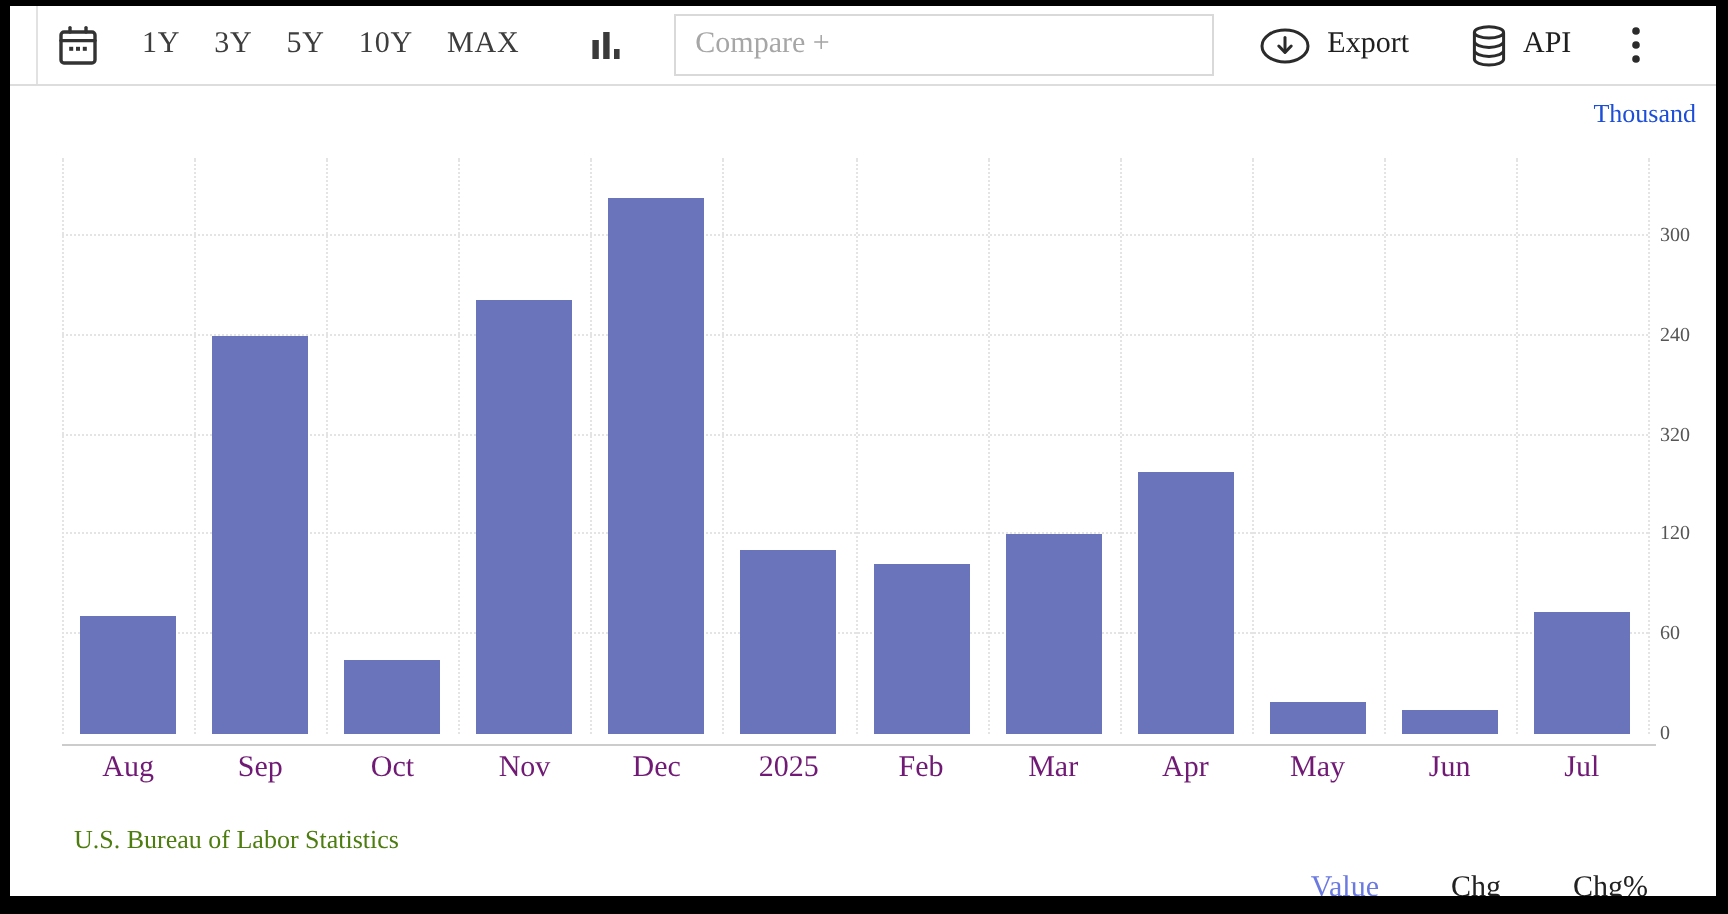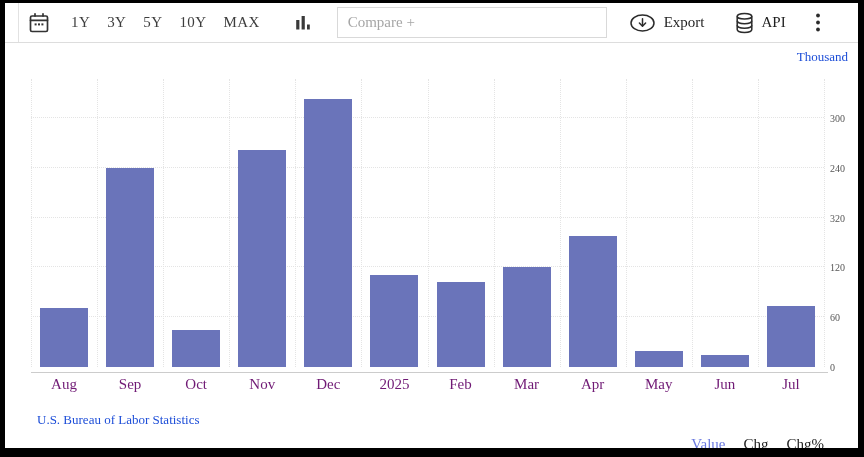--- a/index.html
+++ b/index.html
@@ -35,22 +35,22 @@
   .bars-row{position:absolute;left:0;top:0;width:100%;height:100%;display:flex;z-index:2;}
   .bar-slot{flex:1;display:flex;align-items:flex-end;justify-content:center;}
   .bar{width:48px;}
   .axis-line{position:absolute;left:26px;top:369px;width:797px;height:0;border-top:1px solid #ccc;}
   .y-axis{position:absolute;left:825px;top:76px;width:28px;height:288px;}
   .y-tick{position:absolute;left:0;transform:translateY(50%);font-size:10px;color:#555;white-space:nowrap;}
   .x-axis{position:absolute;left:26px;top:373px;width:793px;display:flex;}
   .x-tick{flex:1;text-align:center;font-size:15px;color:#701a75;}
   
   .footer{position:absolute;left:0;top:402px;width:853px;height:30px;display:flex;align-items:center;}
-  .source{margin-left:32px;font-size:13px;color:#1d4ed8;}
-  .links{margin-left:auto;margin-right:34px;display:flex;gap:18px;margin-top:48px;}
+  .source{margin-left:32px;font-size:13px;color:#4d7c0f;}
+  .links{margin-left:auto;margin-right:34px;display:flex;gap:36px;margin-top:48px;}
   .flink{font-size:15px;cursor:pointer;}
 </style>
 </head>
 <body>
 
 <div class="screen">
 
   <div class="toolbar">
     <span class="tdiv"></span>
 

